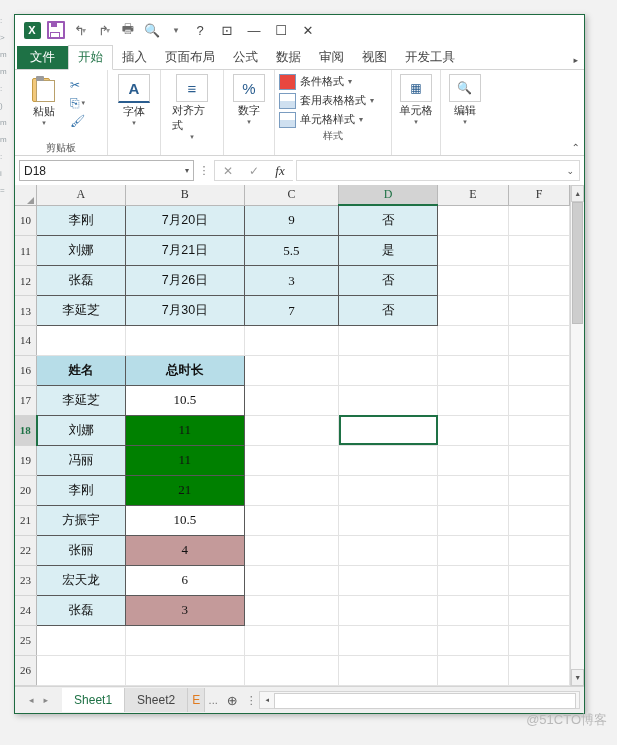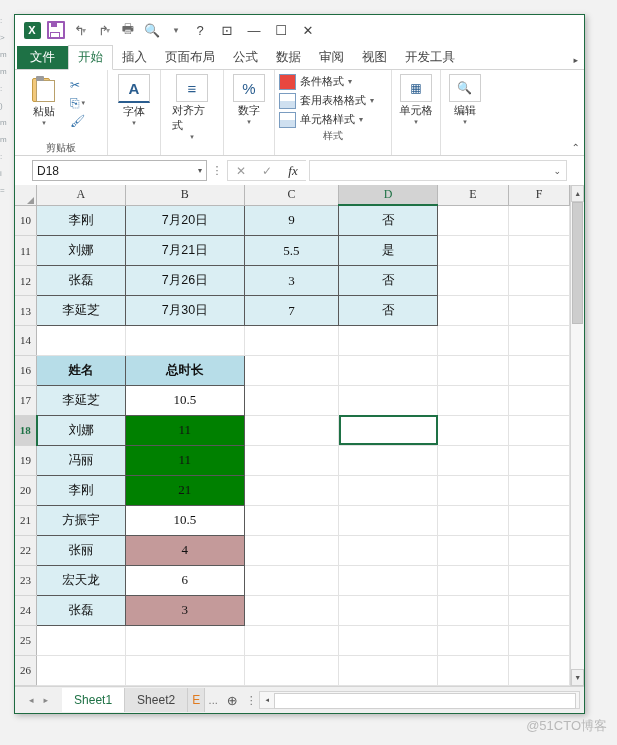--- a/index.html
+++ b/index.html
@@ -71,21 +71,21 @@
   .boxbtn .sq{width:30px;height:26px;border:1px solid #cfcfcf;display:flex;align-items:center;
      justify-content:center;font-size:15px;color:#2a5d8f;background:#fff;}
   .boxbtn .cap{font-size:11px;color:#333;margin-top:1px;}
   .boxbtn .dd{font-size:7px;color:#666;line-height:7px;}
   .stylelist{display:flex;flex-direction:column;gap:2px;padding:3px 4px 0 4px;}
   .styleitem{display:flex;align-items:center;gap:4px;font-size:11px;color:#333;height:17px;white-space:nowrap;}
   .sicon{width:15px;height:14px;border:1px solid #7a9cc0;background:linear-gradient(180deg,#fff 50%,#cfe0f0 50%);position:relative;flex:0 0 auto;}
   .sicon.a{background:#e8473f;}
   .collapse{position:absolute;right:4px;bottom:2px;font-size:10px;color:#555;}
   
-  .fbar{height:25px;background:#fff;display:flex;align-items:center;padding:2px 17px;
+  .fbar{height:25px;background:#fff;display:flex;align-items:center;padding:2px 4px;
         flex:0 0 auto;gap:3px;}
   .namebox{width:165px;height:19px;border:1px solid #b6b6b6;background:#fff;display:flex;
      align-items:center;padding:0 4px;font-size:12px;color:#222;
      font-family:"Liberation Sans",sans-serif;}
   .namebox .nb{flex:1;}
   .namebox .cv{font-size:8px;color:#555;}
   .vdots{width:14px;text-align:center;font-size:11px;color:#777;letter-spacing:0;}
   .fbtns{display:flex;gap:0;border:1px solid #d9d9d9;border-right:none;height:19px;align-items:center;background:#fff;}
   .fb{width:26px;height:19px;display:flex;align-items:center;justify-content:center;font-size:12px;color:#9a9a9a;}
   .fb.fx{font-style:italic;color:#333;font-family:"Liberation Serif",serif;font-size:13px;}
@@ -130,21 +130,21 @@
   .stab.active{background:#fff;color:#1e7145;}
   .stab.trunc{color:#e07b20;padding:0 4px;max-width:46px;overflow:hidden;}
   .addsheet{width:22px;text-align:center;font-size:13px;color:#555;}
   .bdots{width:16px;text-align:center;font-size:11px;color:#777;}
   .hsb{flex:1;height:16px;background:#f6f6f6;border:1px solid #d4d4d4;display:flex;
        align-items:center;margin-right:4px;}
   .hsb .lb,.hsb .rb{width:14px;text-align:center;font-size:7px;color:#555;}
   .hsb .track{flex:1;height:14px;position:relative;}
   .hsb .thumb{position:absolute;left:0;top:0;height:14px;width:300px;background:#fff;border:1px solid #d0d0d0;}
   
-  #wm{position:absolute;right:10px;bottom:10px;font-size:13px;color:#b9b9b9;
+  #wm{position:absolute;right:10px;bottom:16px;font-size:13px;color:#b9b9b9;
       font-family:"Liberation Sans",sans-serif;z-index:5;}
 </style>
 </head>
 <body>
 
 <div id="behind">:
 &gt;
 m
 m
 :

